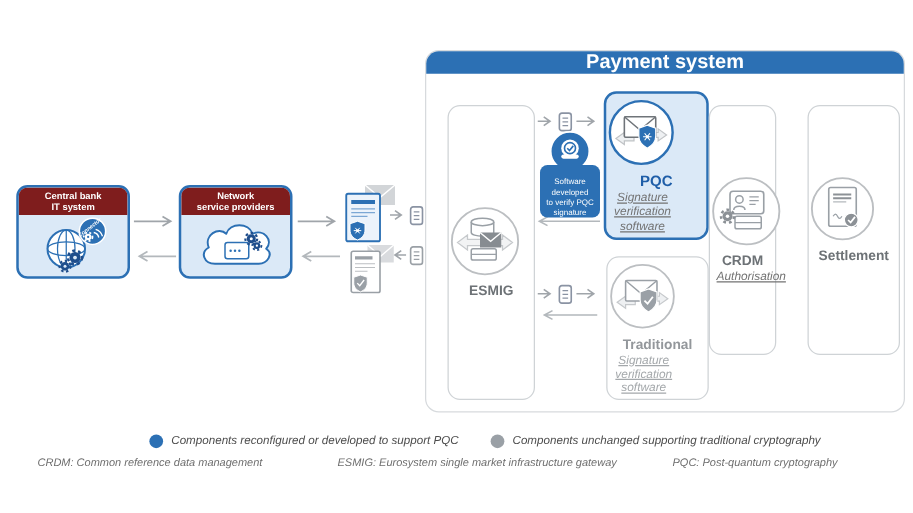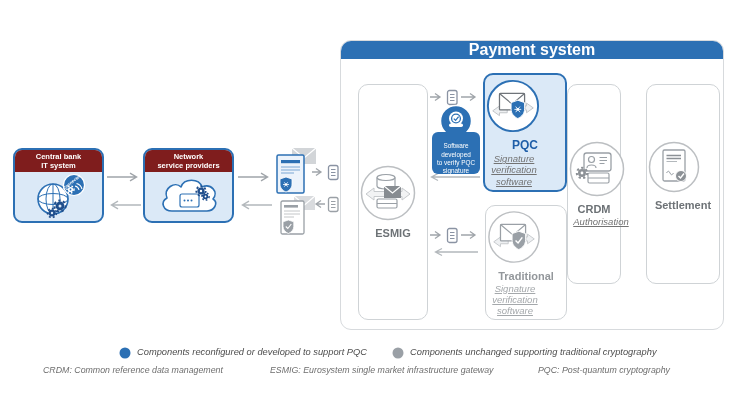--- a/index.html
+++ b/index.html
@@ -288,17 +288,17 @@
     </svg>
     <span class="legend-label">Components reconfigured or developed to support PQC</span>
   </div>
   <div class="legend-item" style="left:392px;top:347px">
     <svg width="12" height="12">
       <circle cx="6" cy="6" r="5.5" fill="#9aa0a6"></circle>
     </svg>
     <span class="legend-label">Components unchanged supporting traditional cryptography</span>
   </div>
 
-  <span class="abbrev" style="left:43px;top:365px">CRDM: Common reference data management</span>
+  <span class="abbrev" style="left:30px;top:365px">CRDM: Common reference data management</span>
   <span class="abbrev" style="left:538px;top:365px">PQC: Post-quantum cryptography</span>
   <span class="abbrev" style="left:270px;top:365px">ESMIG: Eurosystem single market infrastructure gateway</span>
 
 </div>
 
 </body></html>

